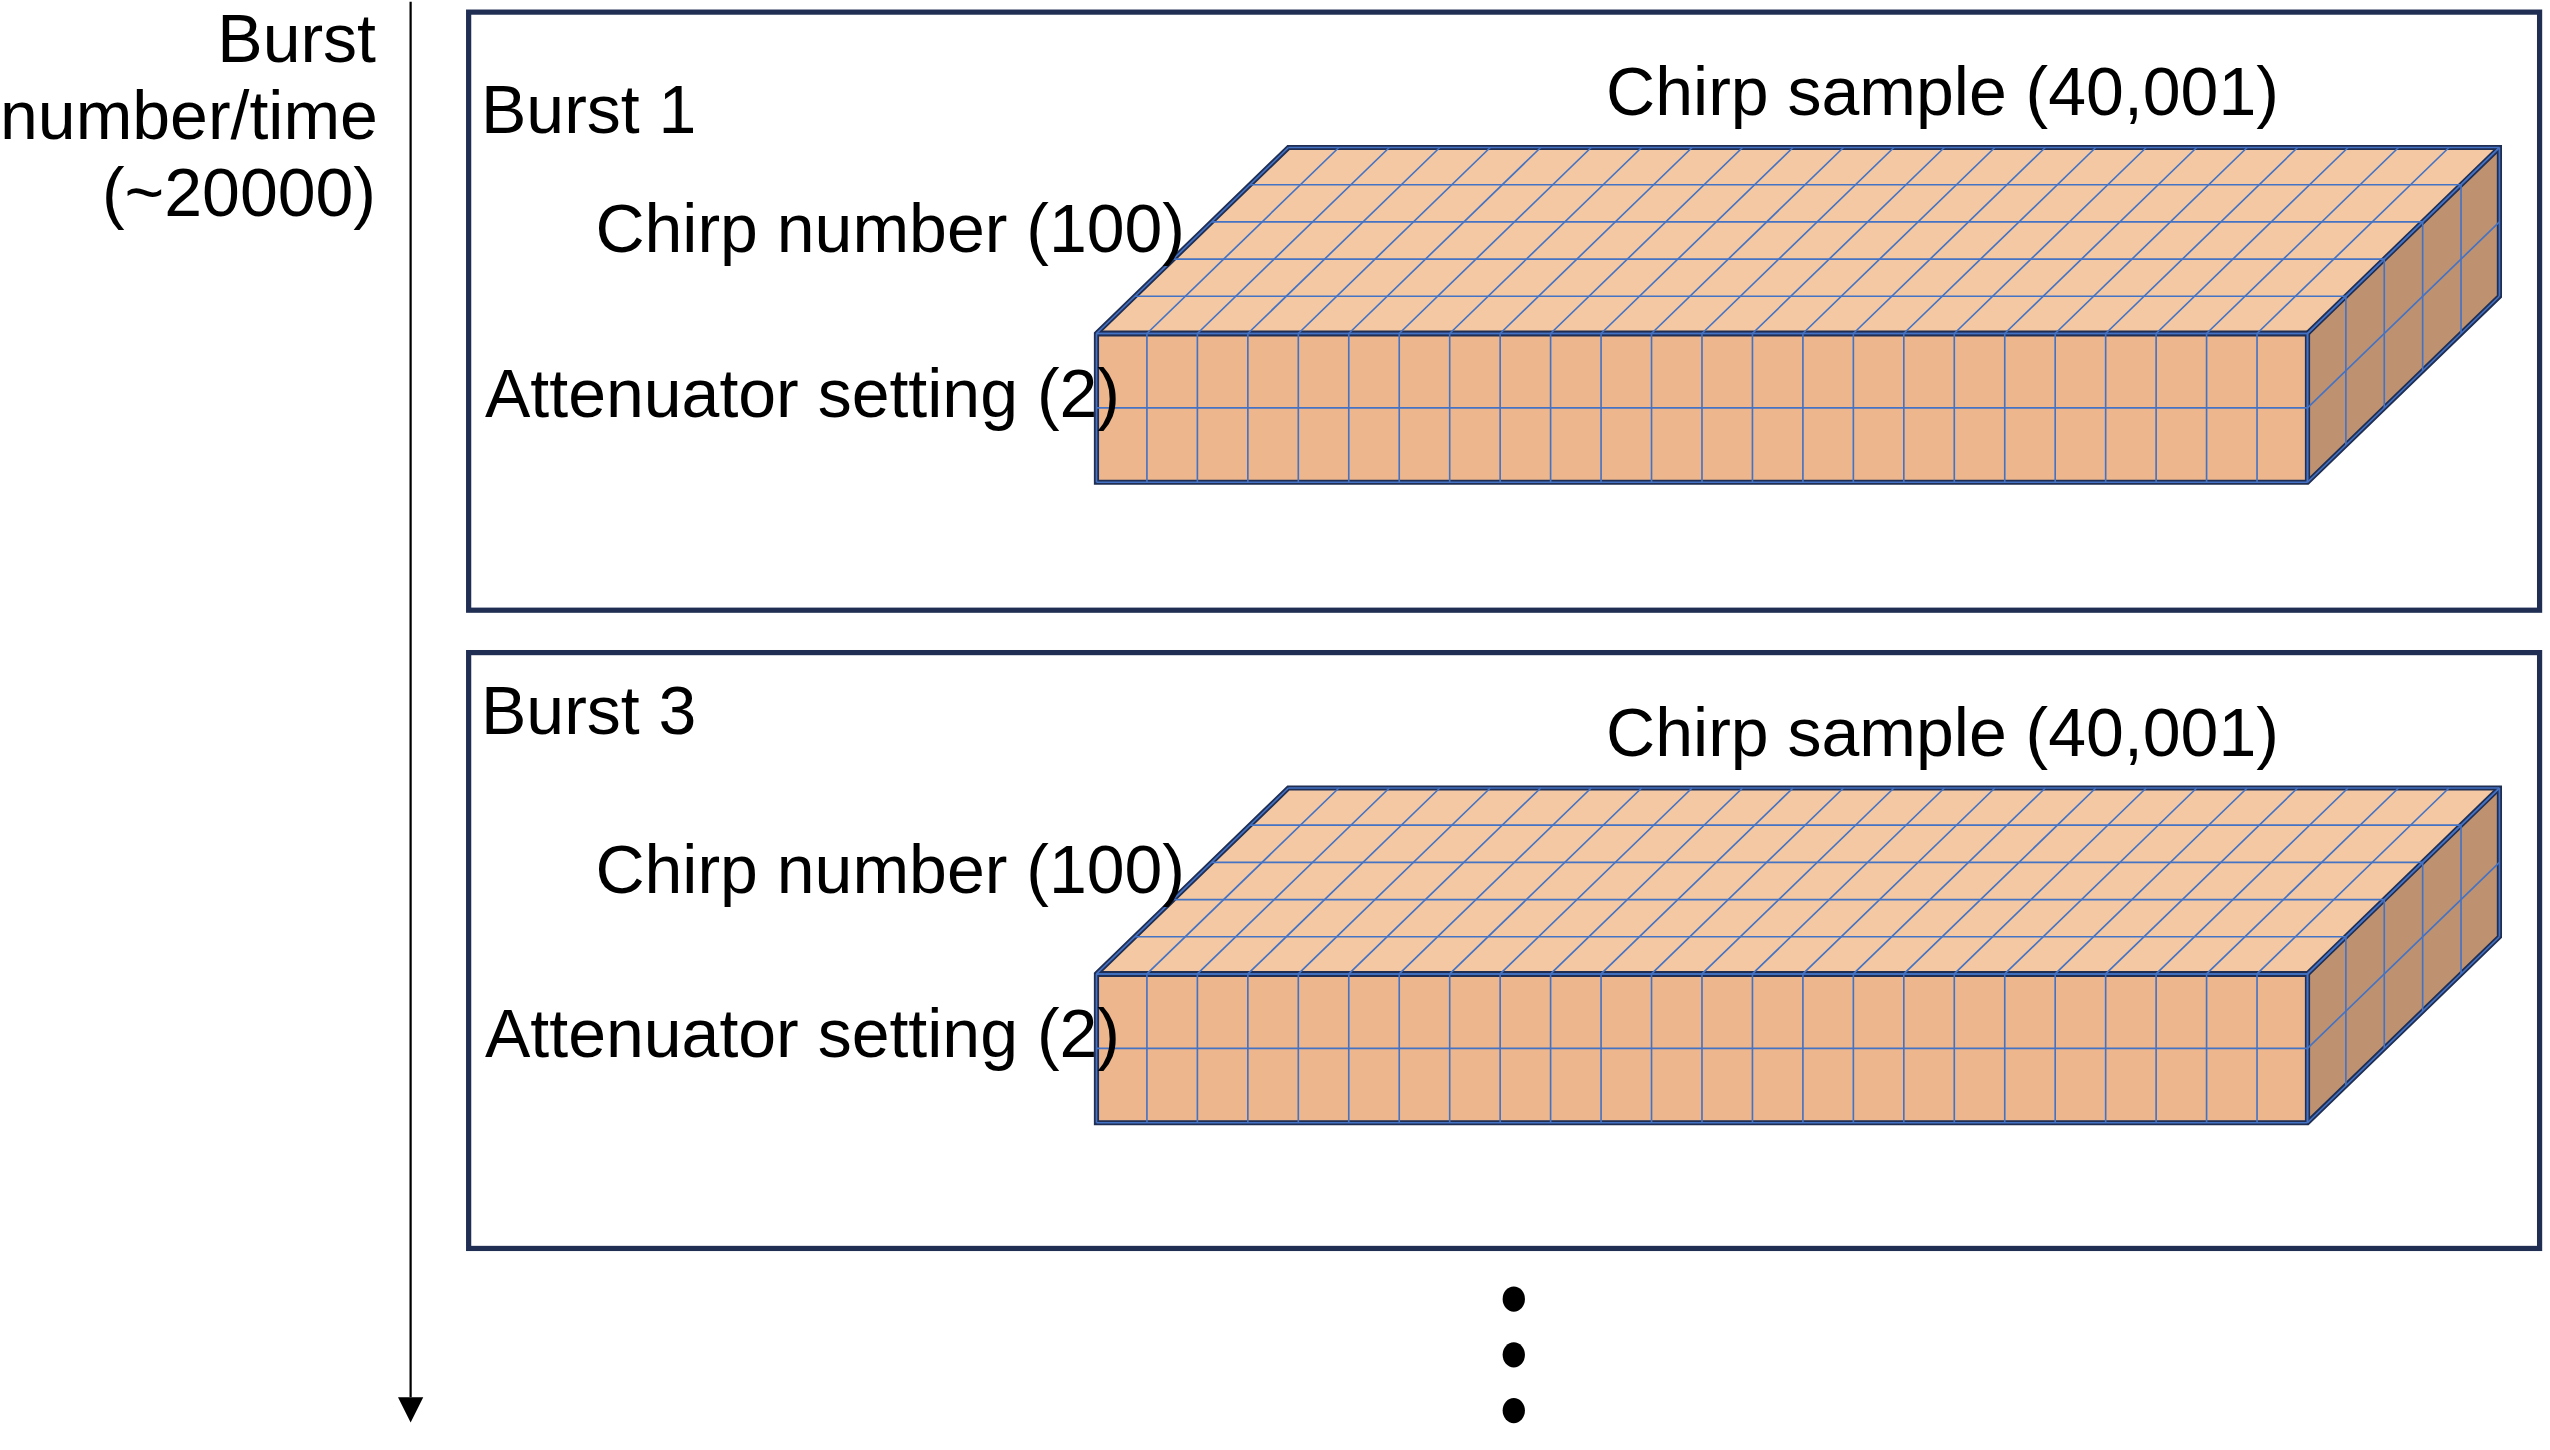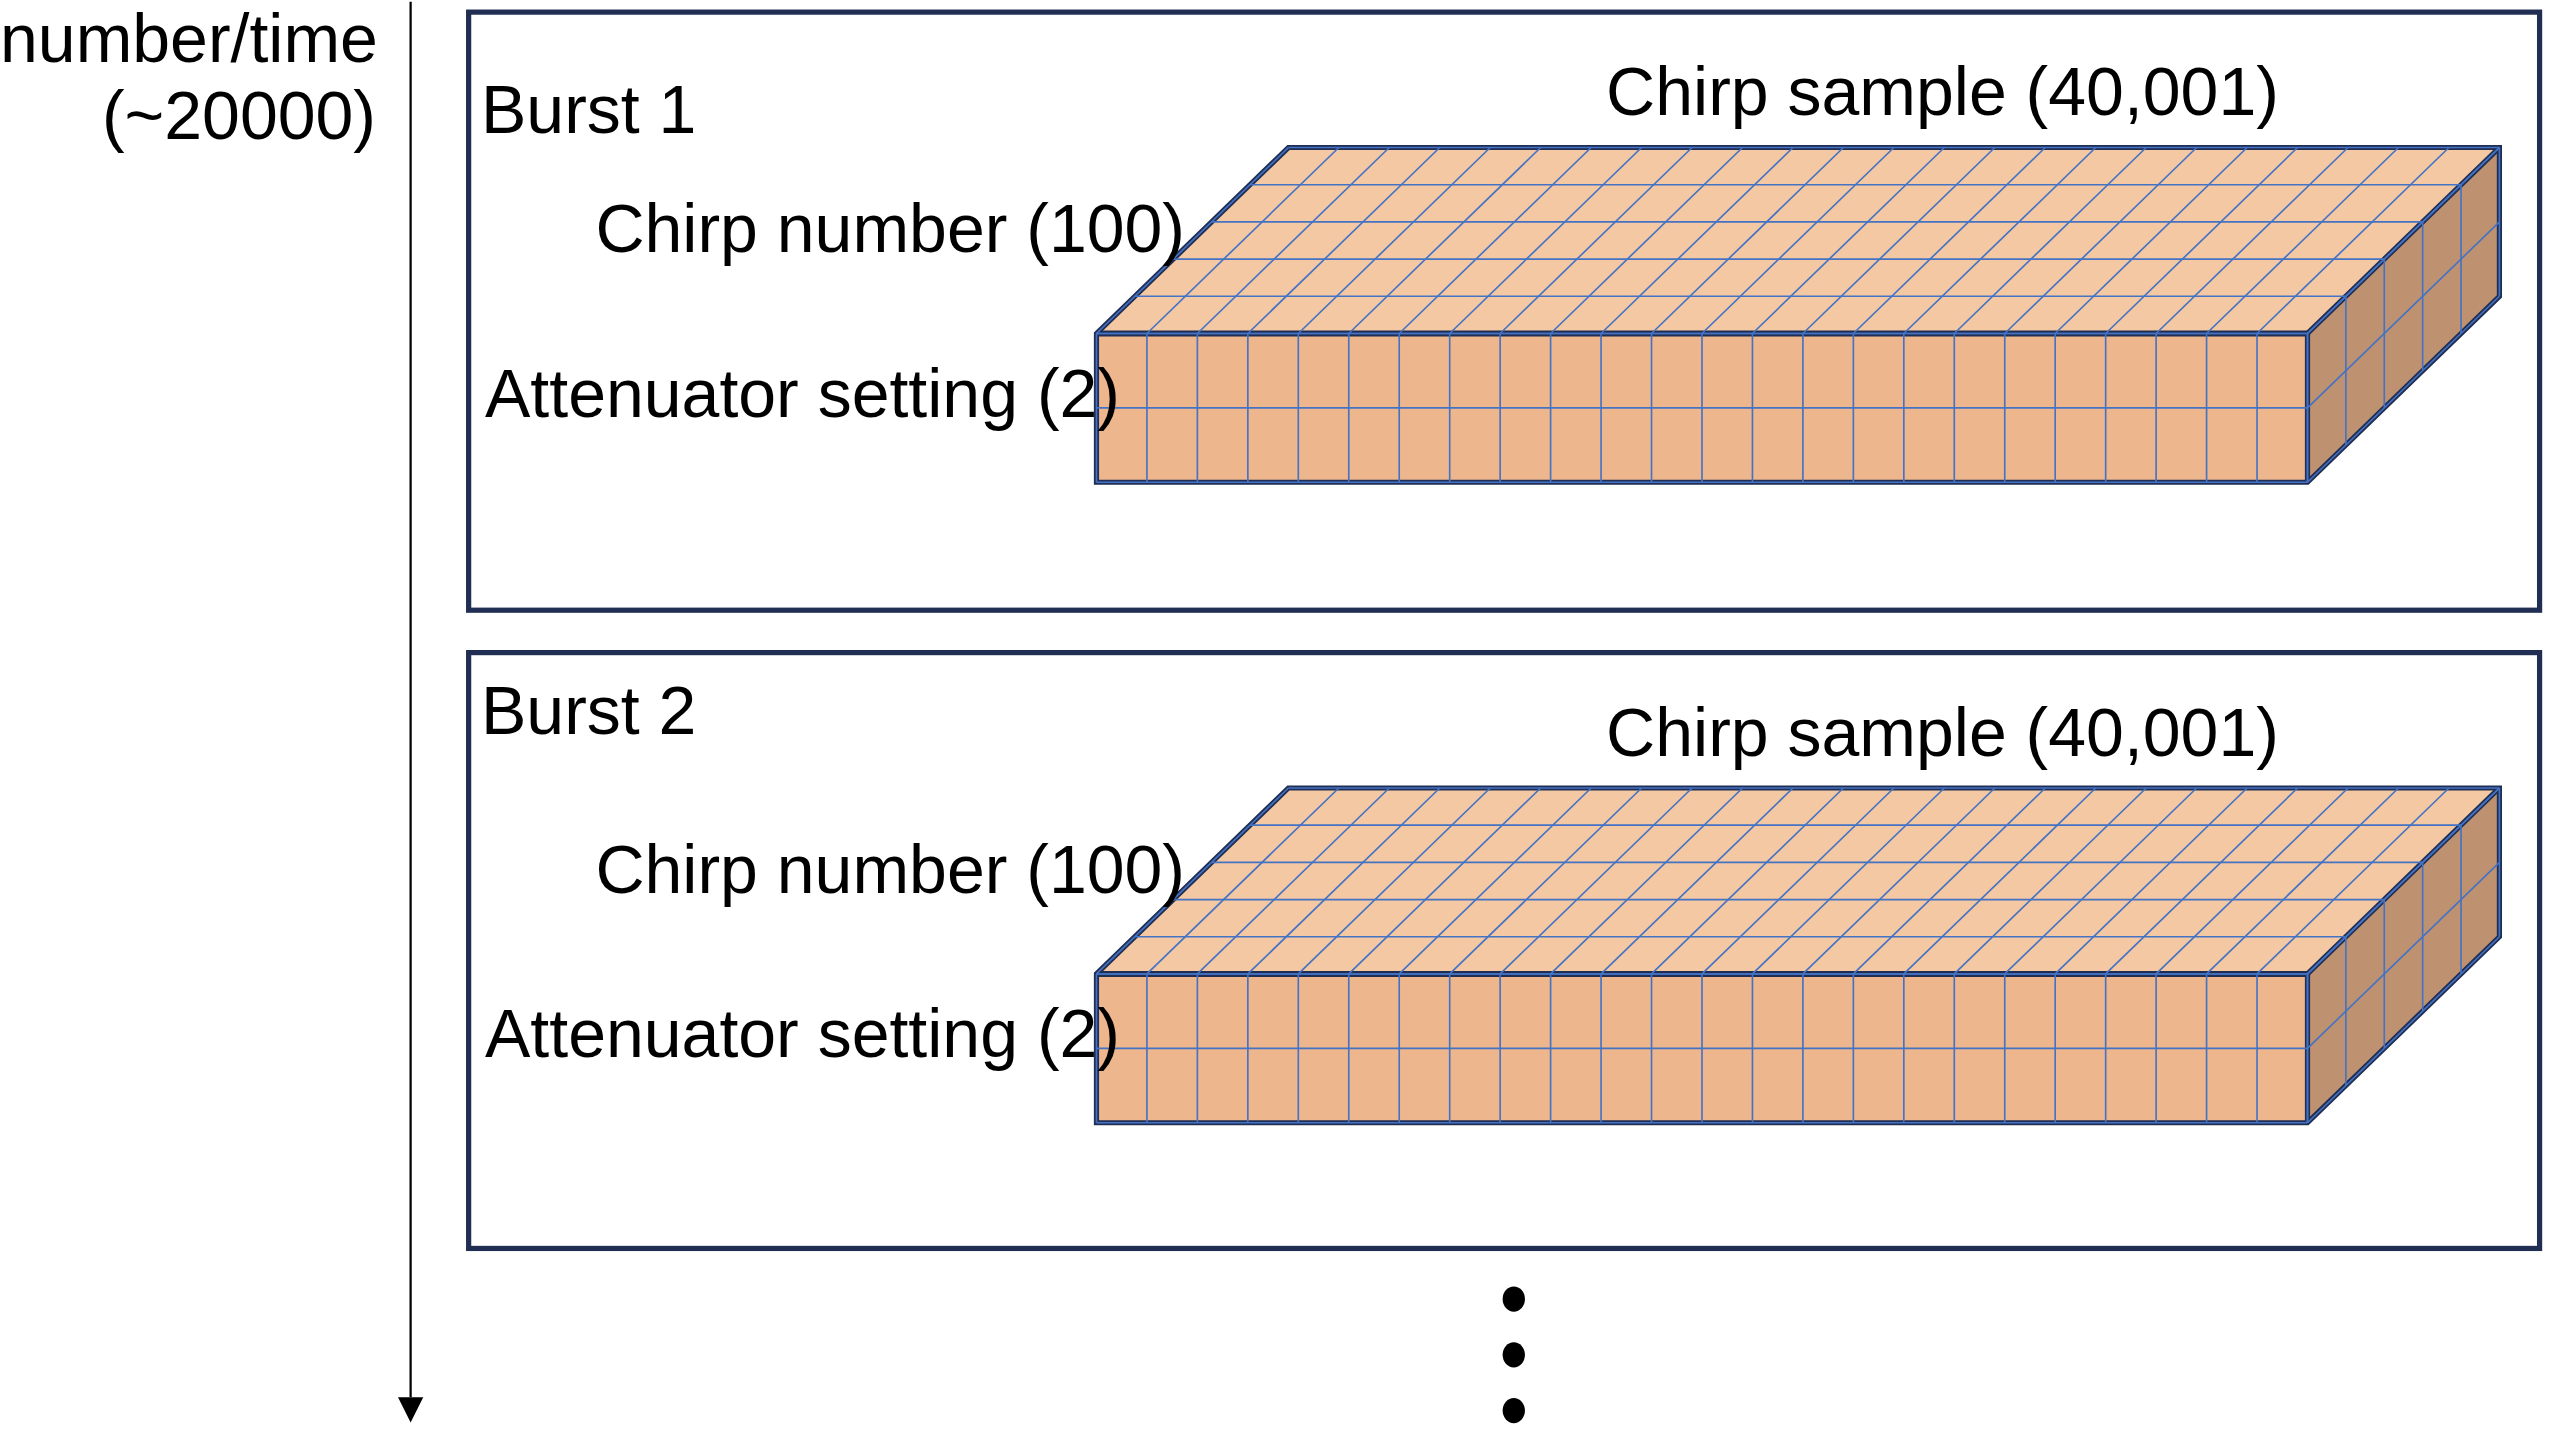--- a/index.html
+++ b/index.html
@@ -200,28 +200,29 @@
         <polygon points="535,1878 569,1878 552,1912" fill="#000000"></polygon>
       </g>
       <g>
         <ellipse cx="2035" cy="1746" rx="15" ry="17" fill="#000000"></ellipse>
         <ellipse cx="2035" cy="1821" rx="15" ry="17" fill="#000000"></ellipse>
         <ellipse cx="2035" cy="1896" rx="15" ry="17" fill="#000000"></ellipse>
       </g>
     </svg>
 
   <div class="lbl left-axis">
+    <div>Burst</div>
     <div>number/time</div>
     <div>(~20000)</div>
   </div>
 
   <div class="lbl burst-title-1">Burst 1</div>
   <div class="lbl chirp-sample-1">Chirp sample (40,001)</div>
   <div class="lbl chirp-number-1">Chirp number (100)</div>
   <div class="lbl attenuator-1">Attenuator setting (2)</div>
 
-  <div class="lbl burst-title-2">Burst 2</div>
+  <div class="lbl burst-title-2">Burst 3</div>
   <div class="lbl chirp-sample-2">Chirp sample (40,001)</div>
   <div class="lbl chirp-number-2">Chirp number (100)</div>
   <div class="lbl attenuator-2">Attenuator setting (2)</div>
 
 </div>
 
 
 </body></html>

